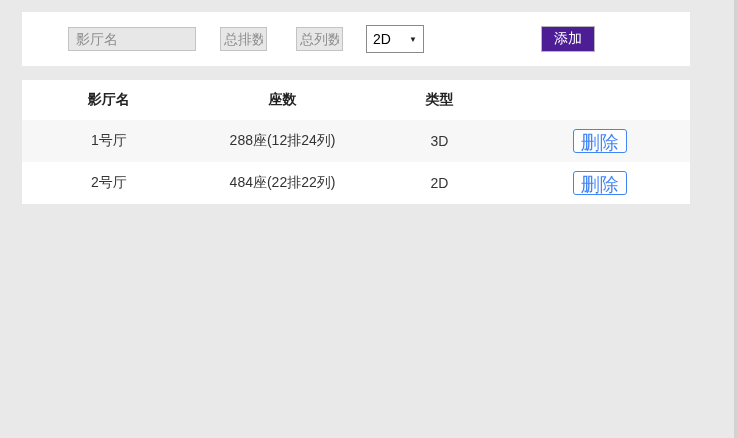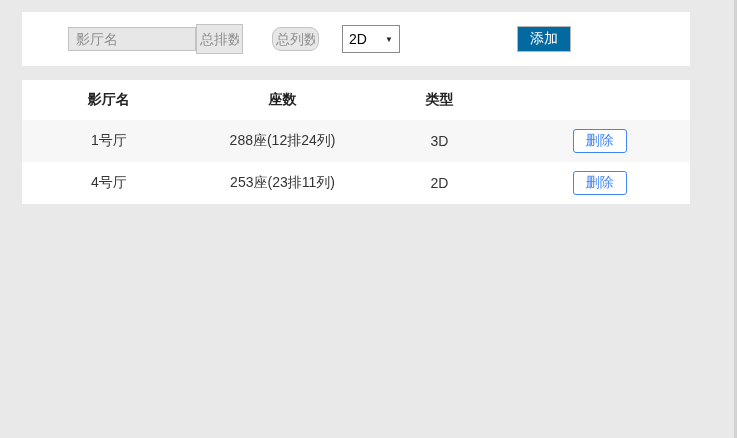--- a/index.html
+++ b/index.html
@@ -55,42 +55,42 @@
   .gray-input {
     background: #e7e7e7;
     border: 1px solid #c3c3c3;
     color: #555;
     font-size: 14px;
     font-family: "Liberation Sans", "DejaVu Sans", sans-serif;
     height: 24px;
   }
   .gray-input::placeholder { color: #8f8f8f; opacity: 1; }
   .input-hall { margin-left: 46px; width: 128px; padding: 0 7px; }
-  .input-rows { width: 47px; padding: 14px 3px; }
-  .input-cols { margin-left: 29px; width: 47px; padding: 0 3px; border-radius: 9px; }
+  .input-rows { margin-left: 24px; width: 47px; padding: 8px 3px; }
+  .input-cols { margin-left: 29px; width: 47px; padding: 0 3px; }
   .type-select {
     margin-left: 23px;
     width: 58px;
     height: 28px;
     background: #fff;
     border: 1px solid #8a8a8a;
     display: flex;
     align-items: center;
     justify-content: space-between;
     padding: 0 6px;
     font-size: 14px;
     color: #000;
     cursor: pointer;
   }
   .select-arrow { font-size: 8px; color: #222; }
   .add-btn {
     margin-left: 117px;
     width: 54px;
     height: 26px;
-    background: #0369a1;
+    background: #4c1d95;
     color: #fff;
     border: 1px solid #b7b7b7;
     font-size: 14px;
     font-family: "Liberation Sans", "DejaVu Sans", sans-serif;
     cursor: pointer;
   }
 
   
   .table-panel { margin-top: 14px; background: #fff; }
   table {
@@ -113,21 +113,21 @@
   }
   td { height: 42px; text-align: center; margin-left: 48px; }
   tbody tr:nth-child(odd) { background: #f7f7f7; }
   .del-btn {
     width: 54px;
     height: 24px;
     background: #fff;
     border: 1px solid #4285f4;
     color: #4285f4;
     border-radius: 3px;
-    font-size: 14px;
+    font-size: 19px;
     font-family: "Liberation Sans", "DejaVu Sans", sans-serif;
     cursor: pointer;
   }
 
   .right-edge {
     position: absolute;
     top: 0; right: 0;
     width: 3px; height: 438px;
     background: #d2d2d2;
   }
@@ -166,22 +166,22 @@
         </tr>
       </thead>
       <tbody>
         <tr>
           <td>1号厅</td>
           <td>288座(12排24列)</td>
           <td>3D</td>
           <td><button class="del-btn">删除</button></td>
         </tr>
         <tr>
-          <td>4号厅</td>
-          <td>253座(23排11列)</td>
+          <td>2号厅</td>
+          <td>484座(22排22列)</td>
           <td>2D</td>
           <td><button class="del-btn">删除</button></td>
         </tr>
       </tbody>
     </table>
   </div>
 
 </div>
 
 <div class="right-edge"></div>

